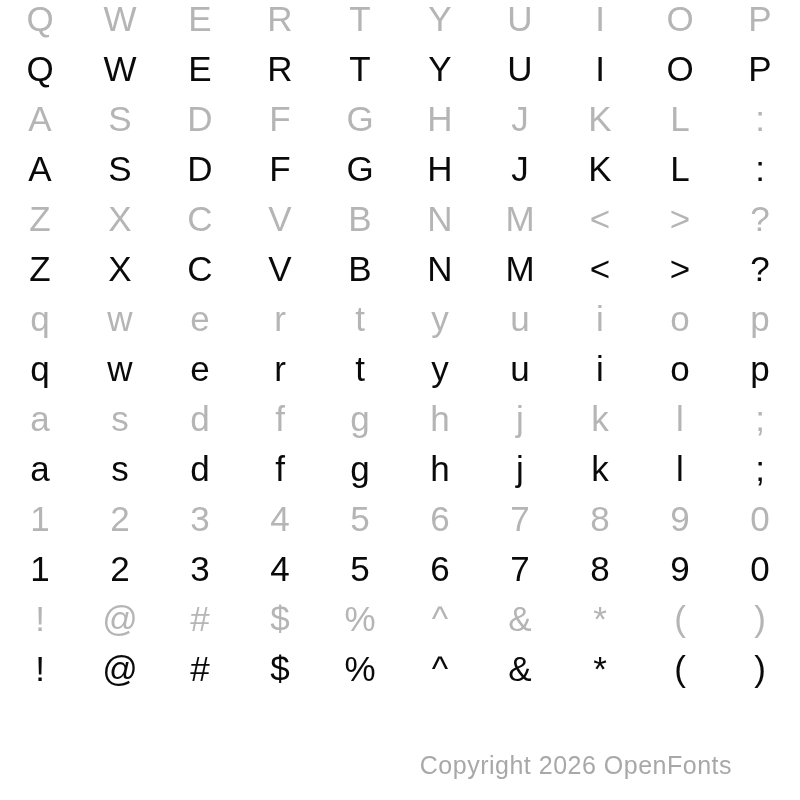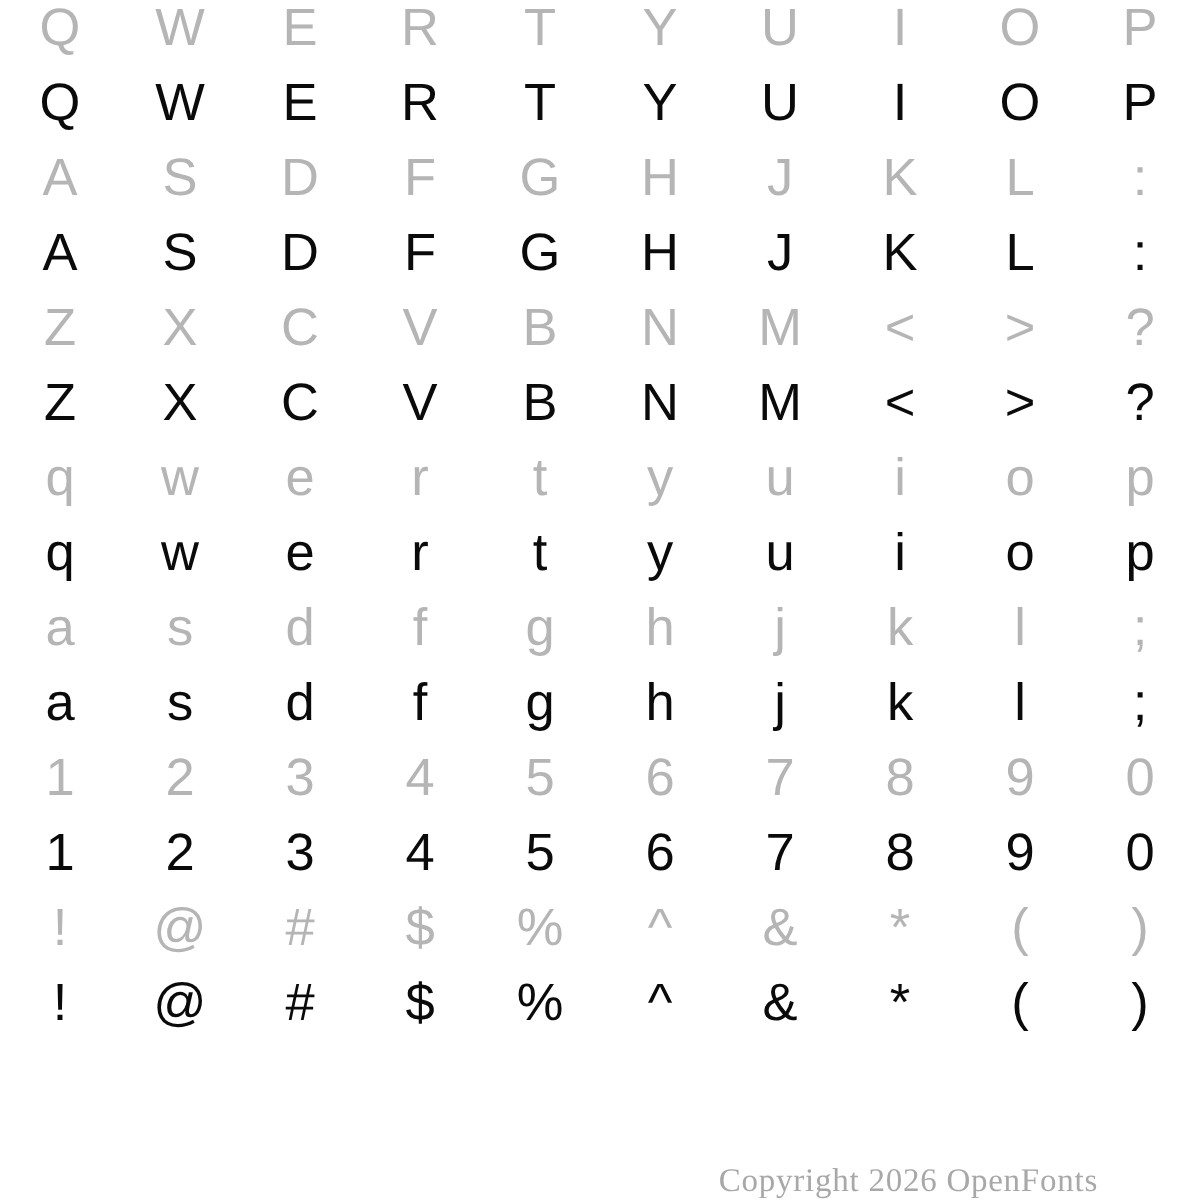--- a/index.html
+++ b/index.html
@@ -37,23 +37,23 @@
     justify-content: center;
     font-size: 35px;
     line-height: 50px;
     white-space: pre;
   }
   .row.muted .cell { color: var(--muted); }
   .row.strong .cell { color: var(--strong); }
   .copyright {
     position: absolute;
     right: 68px;
-    bottom: 0;
-    font-family: Liberation Serif, serif;
-    font-size: 22px;
+    bottom: 20px;
+    font-family: Liberation Sans, sans-serif;
+    font-size: 25px;
     letter-spacing: 0.5px;
     color: var(--copyright);
   }
 </style>
 </head>
 <body>
 
 <div class="sheet">
   <div class="glyph-grid">
       <div class="row muted">

